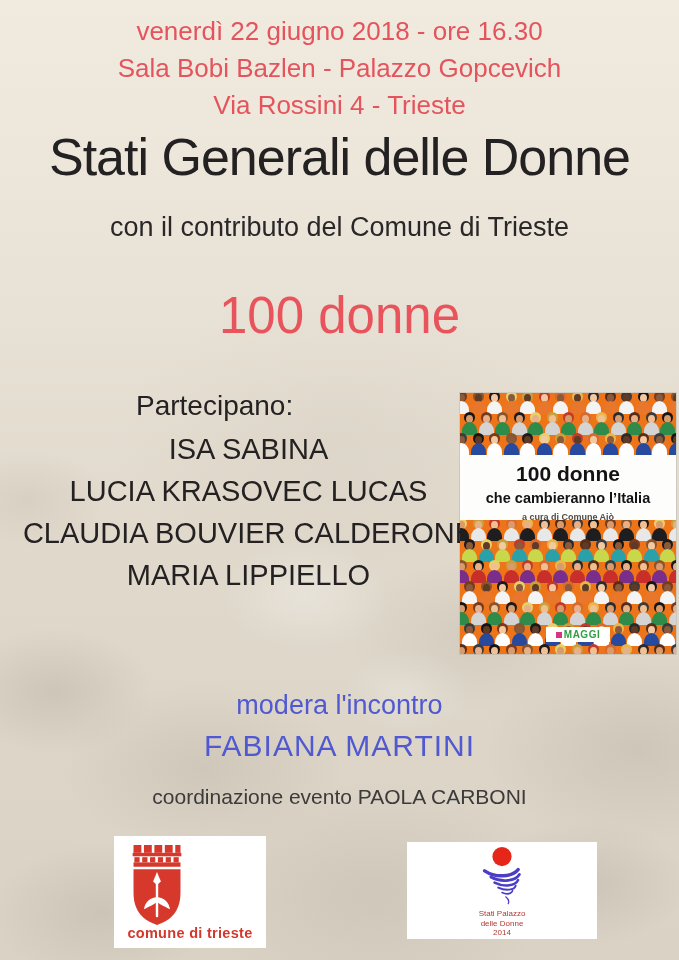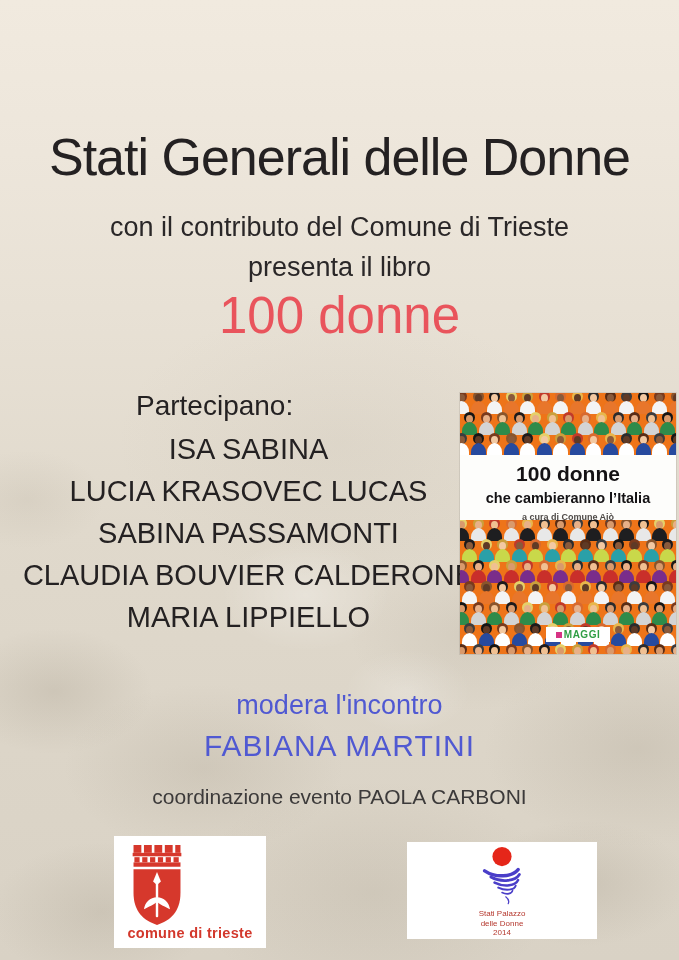--- a/index.html
+++ b/index.html
@@ -63,35 +63,38 @@
   .card-sgd{left:407px;top:842px;width:190px;height:97px;display:flex;flex-direction:column;
             align-items:center;justify-content:flex-start;padding-top:4px;box-sizing:border-box;}
   .sgd-caption{text-align:center;color:#b5382e;font-size:8px;line-height:9.5px;margin-top:1px;}
 </style>
 </head>
 <body>
 
 <div class="poster">
   <div class="texture"></div>
 
+  <header class="abs event-head">
+    <div>venerdì 22 giugno 2018 - ore 16.30</div>
+    <div>Sala Bobi Bazlen - Palazzo Gopcevich</div>
+    <div>Via Rossini 4 - Trieste</div>
+  </header>
 
   <h1 class="abs org-title" style="margin:0;">Stati Generali delle Donne</h1>
 
   <div class="abs intro">
     <div>con il contributo del Comune di Trieste</div>
-    <div>presenta il libro</div>
   </div>
 
   <div class="abs book-title">100 donne</div>
 
   <div class="p-label">Partecipano:</div>
   <ul class="names">
     <li>ISA SABINA</li>
     <li>LUCIA KRASOVEC LUCAS</li>
-    <li>SABINA PASSAMONTI</li>
     <li>CLAUDIA BOUVIER CALDERONE</li>
     <li>MARIA LIPPIELLO</li>
   </ul>
 
   <figure class="cover">
     <div class="crowd crowd-top">
         <div class="person" style="left: -7px; top: -2px;">
           <i class="hair" style="background:#7a3a1d"></i>
           <i class="face" style="background:#8a5a3b"></i>
           <i class="b" style="background:#f4f4f4"></i>

